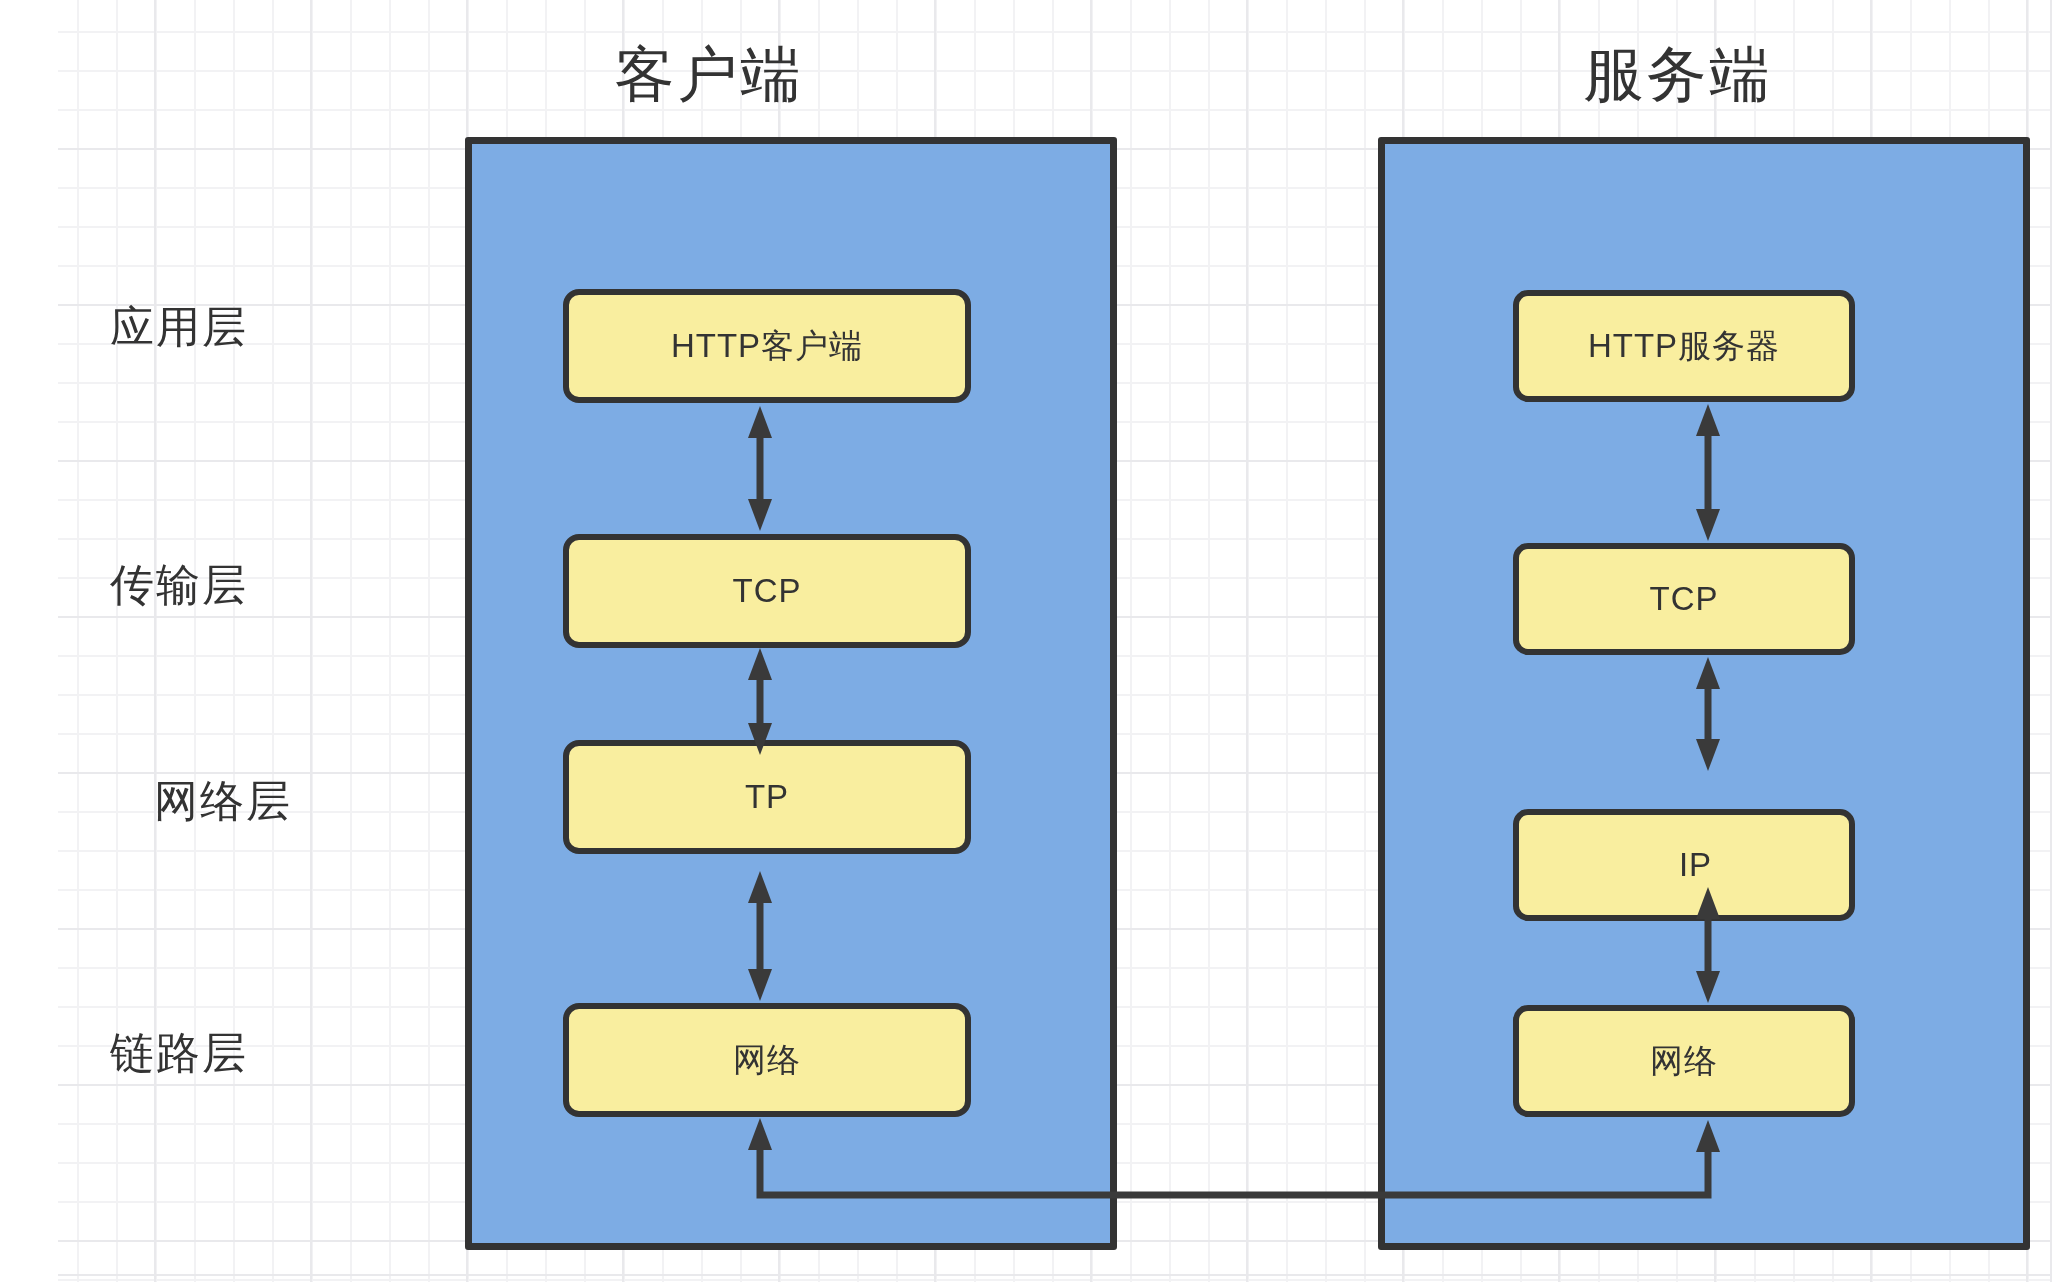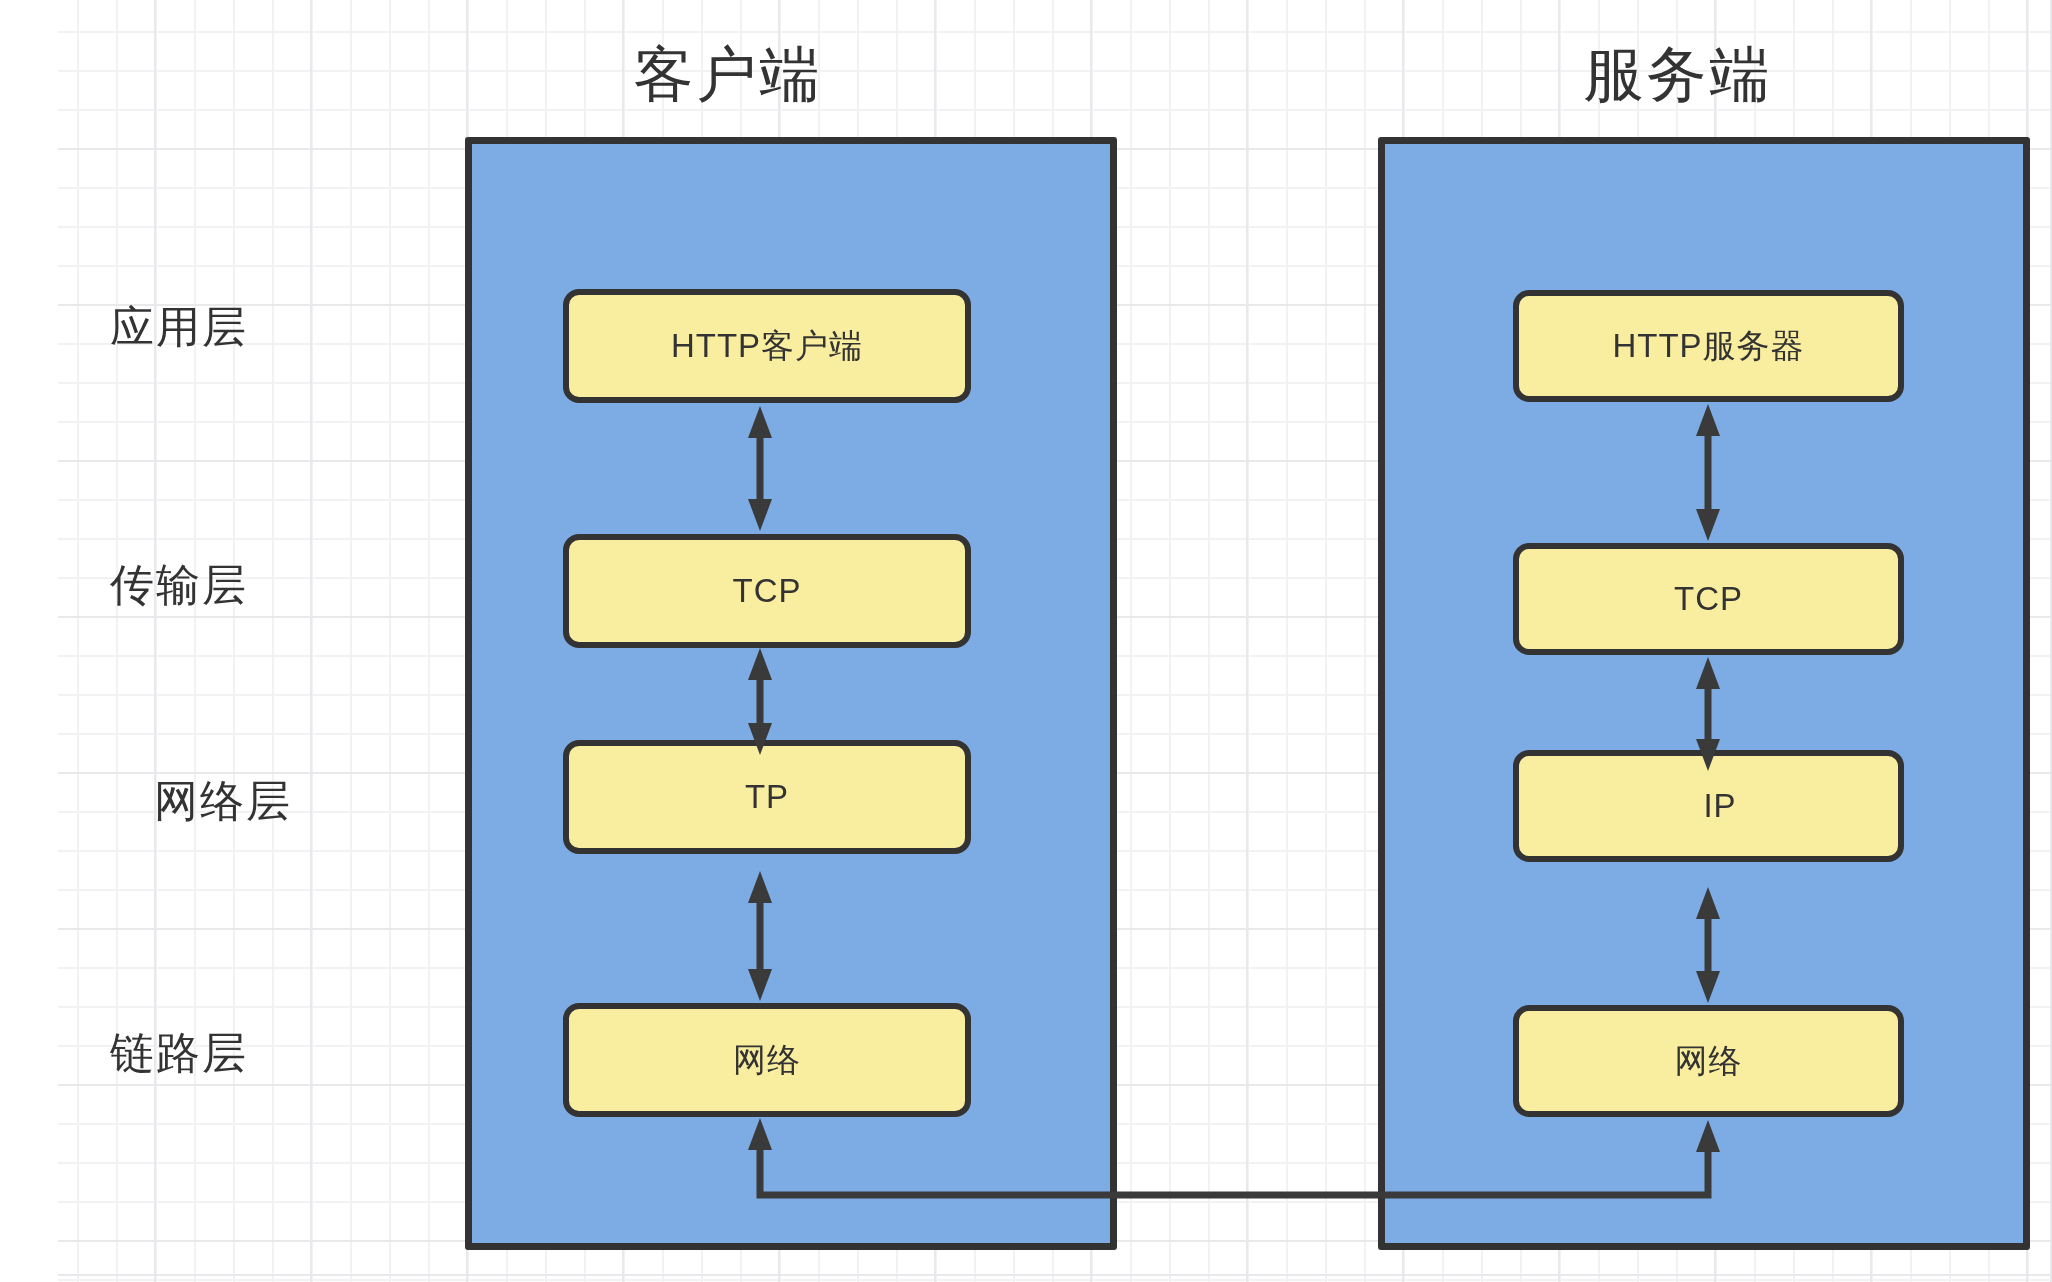--- a/index.html
+++ b/index.html
@@ -33,21 +33,21 @@
   }
   .gutter{
     position:absolute;left:0;top:0;width:58px;height:100%;
     background:var(--background);
   }
   .title{
     position:absolute;top:42px;transform:translateX(-50%);
     font-size:60px;line-height:1.1;letter-spacing:3px;white-space:nowrap;
     color:var(--text-color);
   }
-  .title.client{left:728px;}
+  .title.client{left:709px;}
   .title.server{left:1678px;}
   .row-label{
     position:absolute;left:110px;transform:translateY(-50%);
     font-size:44px;letter-spacing:2px;white-space:nowrap;
     color:var(--text-color);
   }
   .row-label.r0{top:327px;}
   .row-label.r1{top:585px;}
   .row-label.r2{top:801px;margin-left:44px;}
   .row-label.r3{top:1053px;}
@@ -63,23 +63,23 @@
     position:absolute;
     background:var(--node-fill);
     border:6px solid var(--border-color);
     border-radius:16px;
     display:flex;align-items:center;justify-content:center;
     font-size:33px;letter-spacing:1px;
     color:var(--text-color);
     white-space:nowrap;
   }
   .node.c{left:563px;width:408px;height:114px;}
-  .node.s{left:1513px;width:391px;height:112px;}
+  .node.s{left:1513px;width:342px;height:112px;border-radius:15px;}
   .node.c0{top:289px;} .node.c1{top:534px;} .node.c2{top:740px;text-align:center;} .node.c3{top:1003px;}
-  .node.s0{top:290px;} .node.s1{top:543px;} .node.s2{top:750px;padding-left:23px;} .node.s3{top:1005px;}
+  .node.s0{top:290px;} .node.s1{top:543px;} .node.s2{top:809px;padding-left:23px;} .node.s3{top:1005px;}
   .connectors{
     position:absolute;inset:0;z-index:5;pointer-events:none;
   }
   .connectors .head{fill:var(--connector-color);stroke:none;}
   .connectors .shaft{stroke:var(--connector-color);stroke-width:7;fill:none;}
 </style>
 </head>
 <body>
 
 <div class="canvas">

